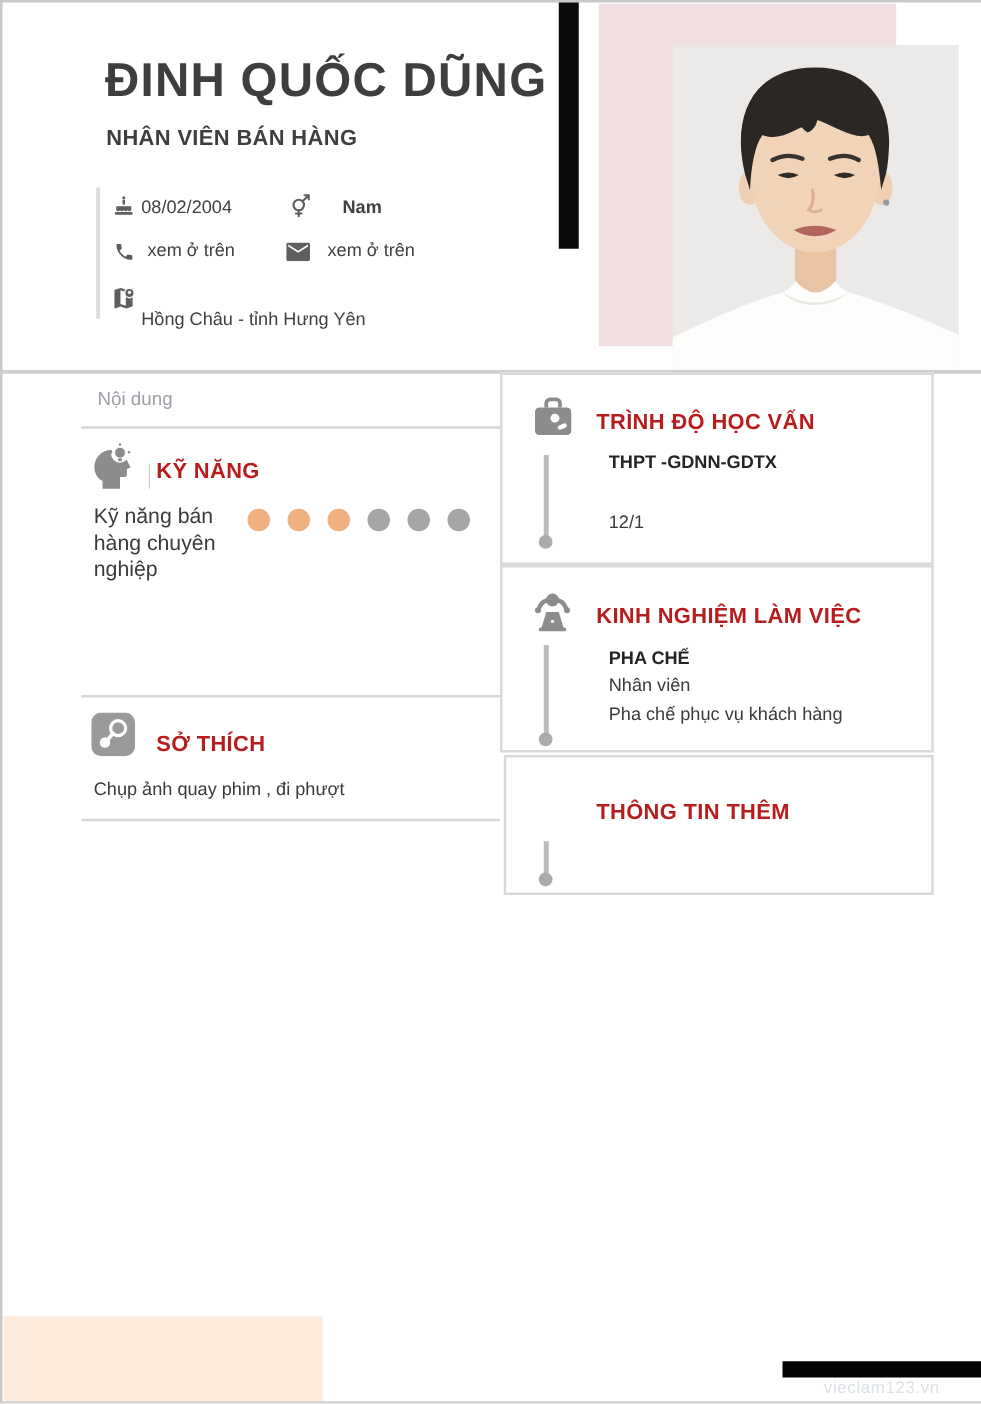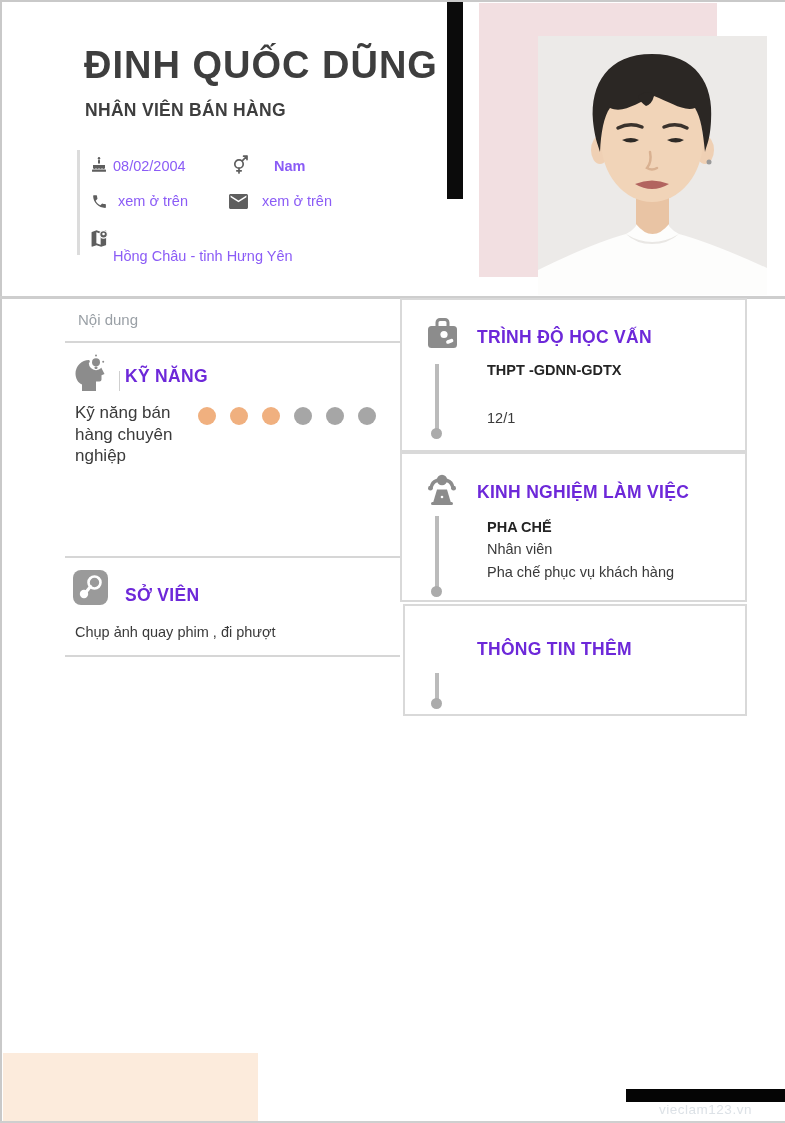--- a/index.html
+++ b/index.html
@@ -13,37 +13,37 @@
   .edge.left { left:0; top:0; width:2px; height:1123px; }
   .edge.top { left:0; top:0; width:785px; height:2px; }
   .edge.bottom { left:0; top:1121px; width:785px; height:2px; background:#cfcfcf; }
 
   .abs { position:absolute; }
 
   
   .name { left:84px; top:44px; font-size:38px; font-weight:bold; color:#3e3e3e; letter-spacing:1px; white-space:nowrap; }
   .job-title { left:85px; top:100px; font-size:17.5px; font-weight:bold; color:#3e3e3e; letter-spacing:.3px; }
   .contact-accent { left:77px; top:150px; width:3px; height:105px; background:#dcdcdc; }
-  .ctext { font-size:14.5px; color:#8b5cf6; white-space:nowrap; }
+  .ctext { font-size:14.5px; color:#404040; white-space:nowrap; }
   .cicon { color:#5e5e5e; }
 
   .black-bar-top { left:447px; top:2px; width:16px; height:197px; background:#0b0b0b; }
   .pink-block { left:479px; top:3px; width:238px; height:274px; }
   .photo { left:538px; top:36px; width:229px; height:259px; }
 
   .main-divider { left:0; top:296px; width:785px; height:3px; background:#cecece; }
 
   
   .content-placeholder { left:78px; top:311px; font-size:15px; color:#9aa0a6; }
   .hline { position:absolute; height:2px; background:#d6d6d6; left:65px; width:335px; }
   .hline.l1 { top:341px; }
   .hline.l2 { top:556px; }
   .hline.l3 { top:655px; }
 
-  .sec-head { font-size:17.5px; font-weight:bold; color:#6d28d9; letter-spacing:.3px; white-space:nowrap; }
+  .sec-head { font-size:17.5px; font-weight:bold; color:#b91c1c; letter-spacing:.3px; white-space:nowrap; }
   .skills-head { left:125px; top:366px; }
   .skills-sep { left:119px; top:371px; width:1px; height:20px; background:#cfcfcf; }
   .hobby-head { left:125px; top:585px; }
 
   .skills-list { left:75px; top:402px; width:315px; }
   .skill-row { display:flex; margin-bottom:20px; }
   .skill-label { width:128px; font-size:17px; line-height:21.5px; color:#3a3a3a; }
   .skill-dots { display:flex; gap:14px; padding-top:5px; margin-left:-5px; }
   .dot { width:18px; height:18px; border-radius:50%; flex:0 0 auto; }
 
@@ -200,21 +200,21 @@
   <div class="hline l2"></div>
 
   <span class="abs" style="left:73px;top:570px;">
     <svg width="35" height="35" viewBox="0 0 35 35">
         <rect x="0" y="0" width="35" height="35" rx="8" fill="#9a9a9a"></rect>
         <circle cx="21.5" cy="12.5" r="6" fill="none" stroke="#fff" stroke-width="2.6"></circle>
         <circle cx="11" cy="24" r="4.2" fill="#fff"></circle>
         <path d="M13.5,21.5 L17.5,16.5" stroke="#fff" stroke-width="3" stroke-linecap="round"></path>
       </svg>
   </span>
-  <div class="abs sec-head hobby-head">SỞ VIÊN</div>
+  <div class="abs sec-head hobby-head">SỞ THÍCH</div>
   <div class="abs hobby-text">Chụp ảnh quay phim , đi phượt</div>
   <div class="hline l3"></div>
 
   <div class="rbox box-edu"></div>
   <span class="abs" style="left:426px;top:317px;">
     <svg width="33" height="35" viewBox="0 0 33 35">
         <path d="M11,9 V5.5 a3,3 0 0 1 3,-3 h5 a3,3 0 0 1 3,3 V9" fill="none" stroke="#8c8c8c" stroke-width="3"></path>
         <rect x="2" y="9" width="29" height="22" rx="3.5" fill="#8c8c8c"></rect>
         <circle cx="18" cy="17.5" r="3.6" fill="#fff"></circle>
         <rect x="20" y="22.5" width="7.5" height="3.6" rx="1.8" fill="#fff" transform="rotate(-22 23.7 24.3)"></rect>

